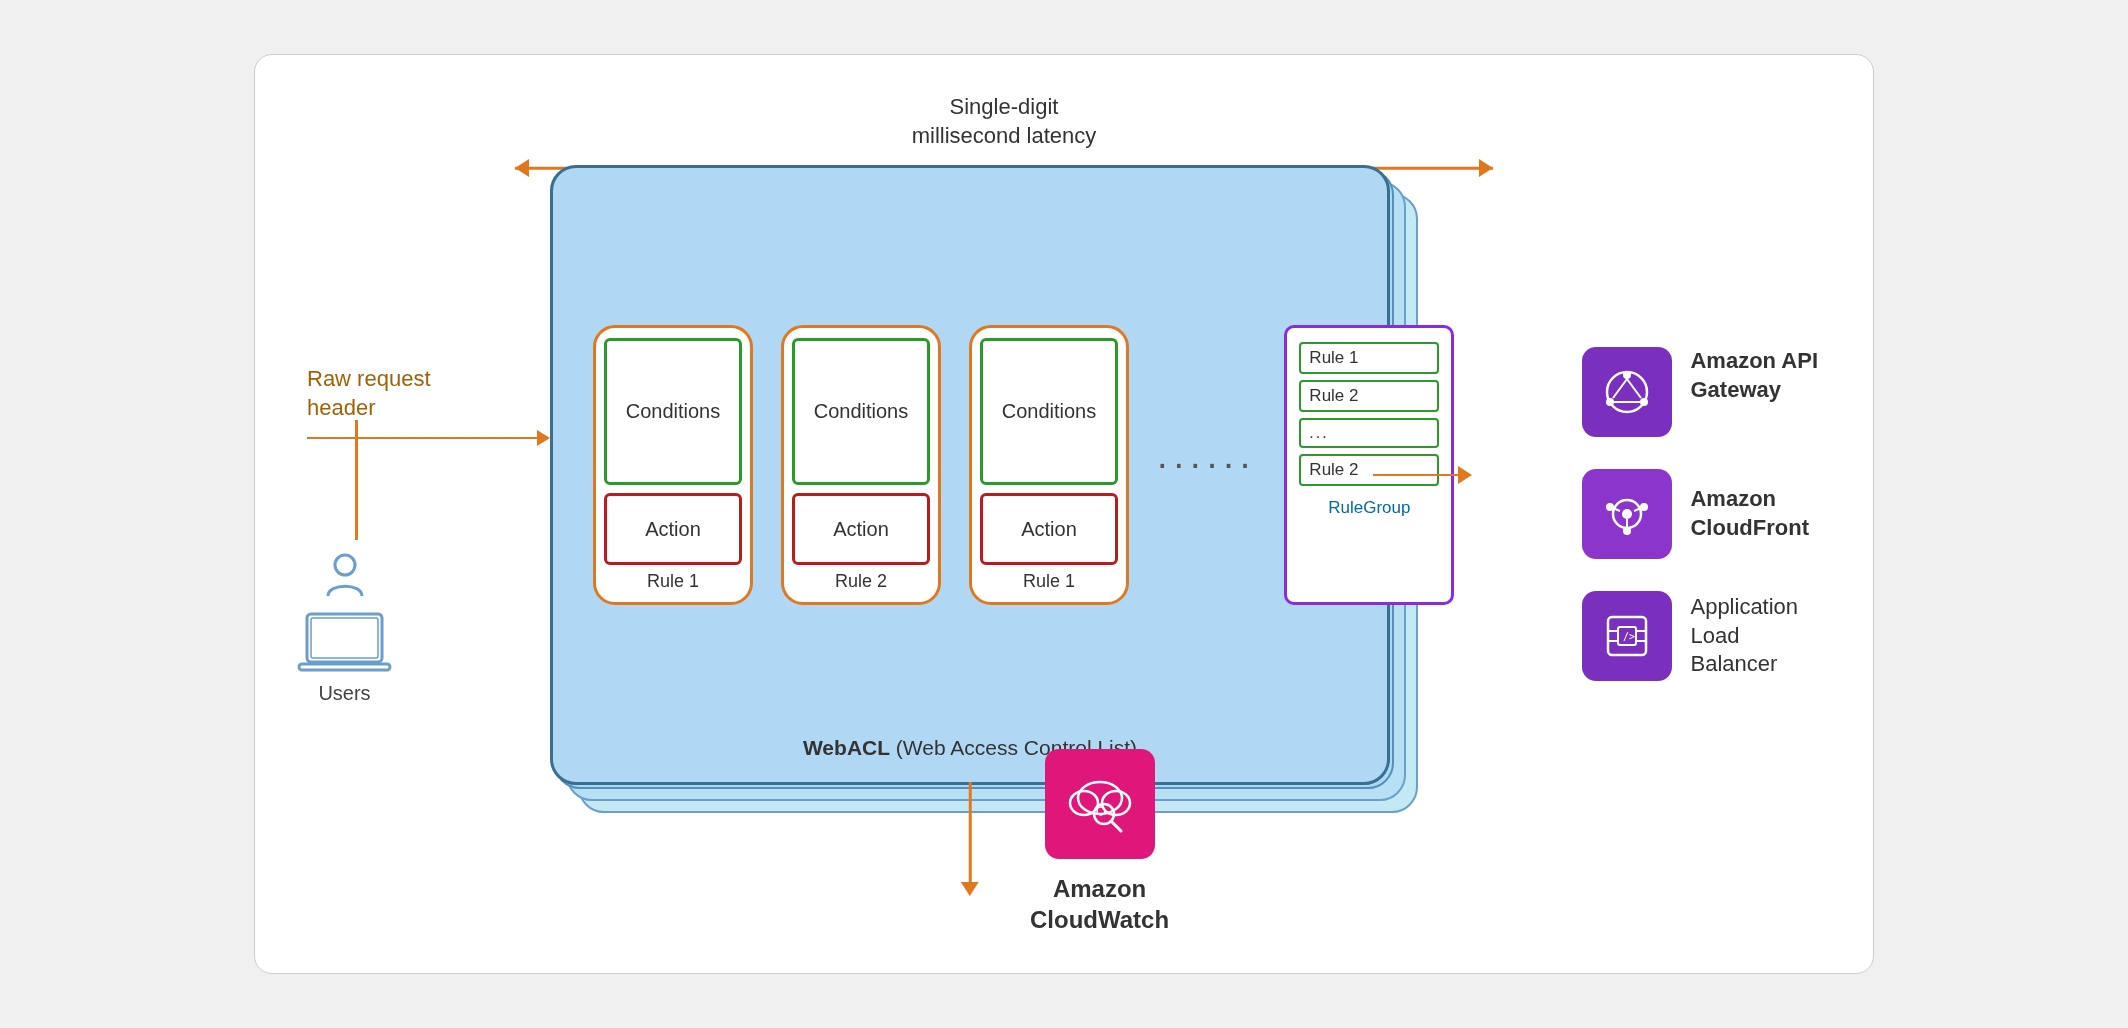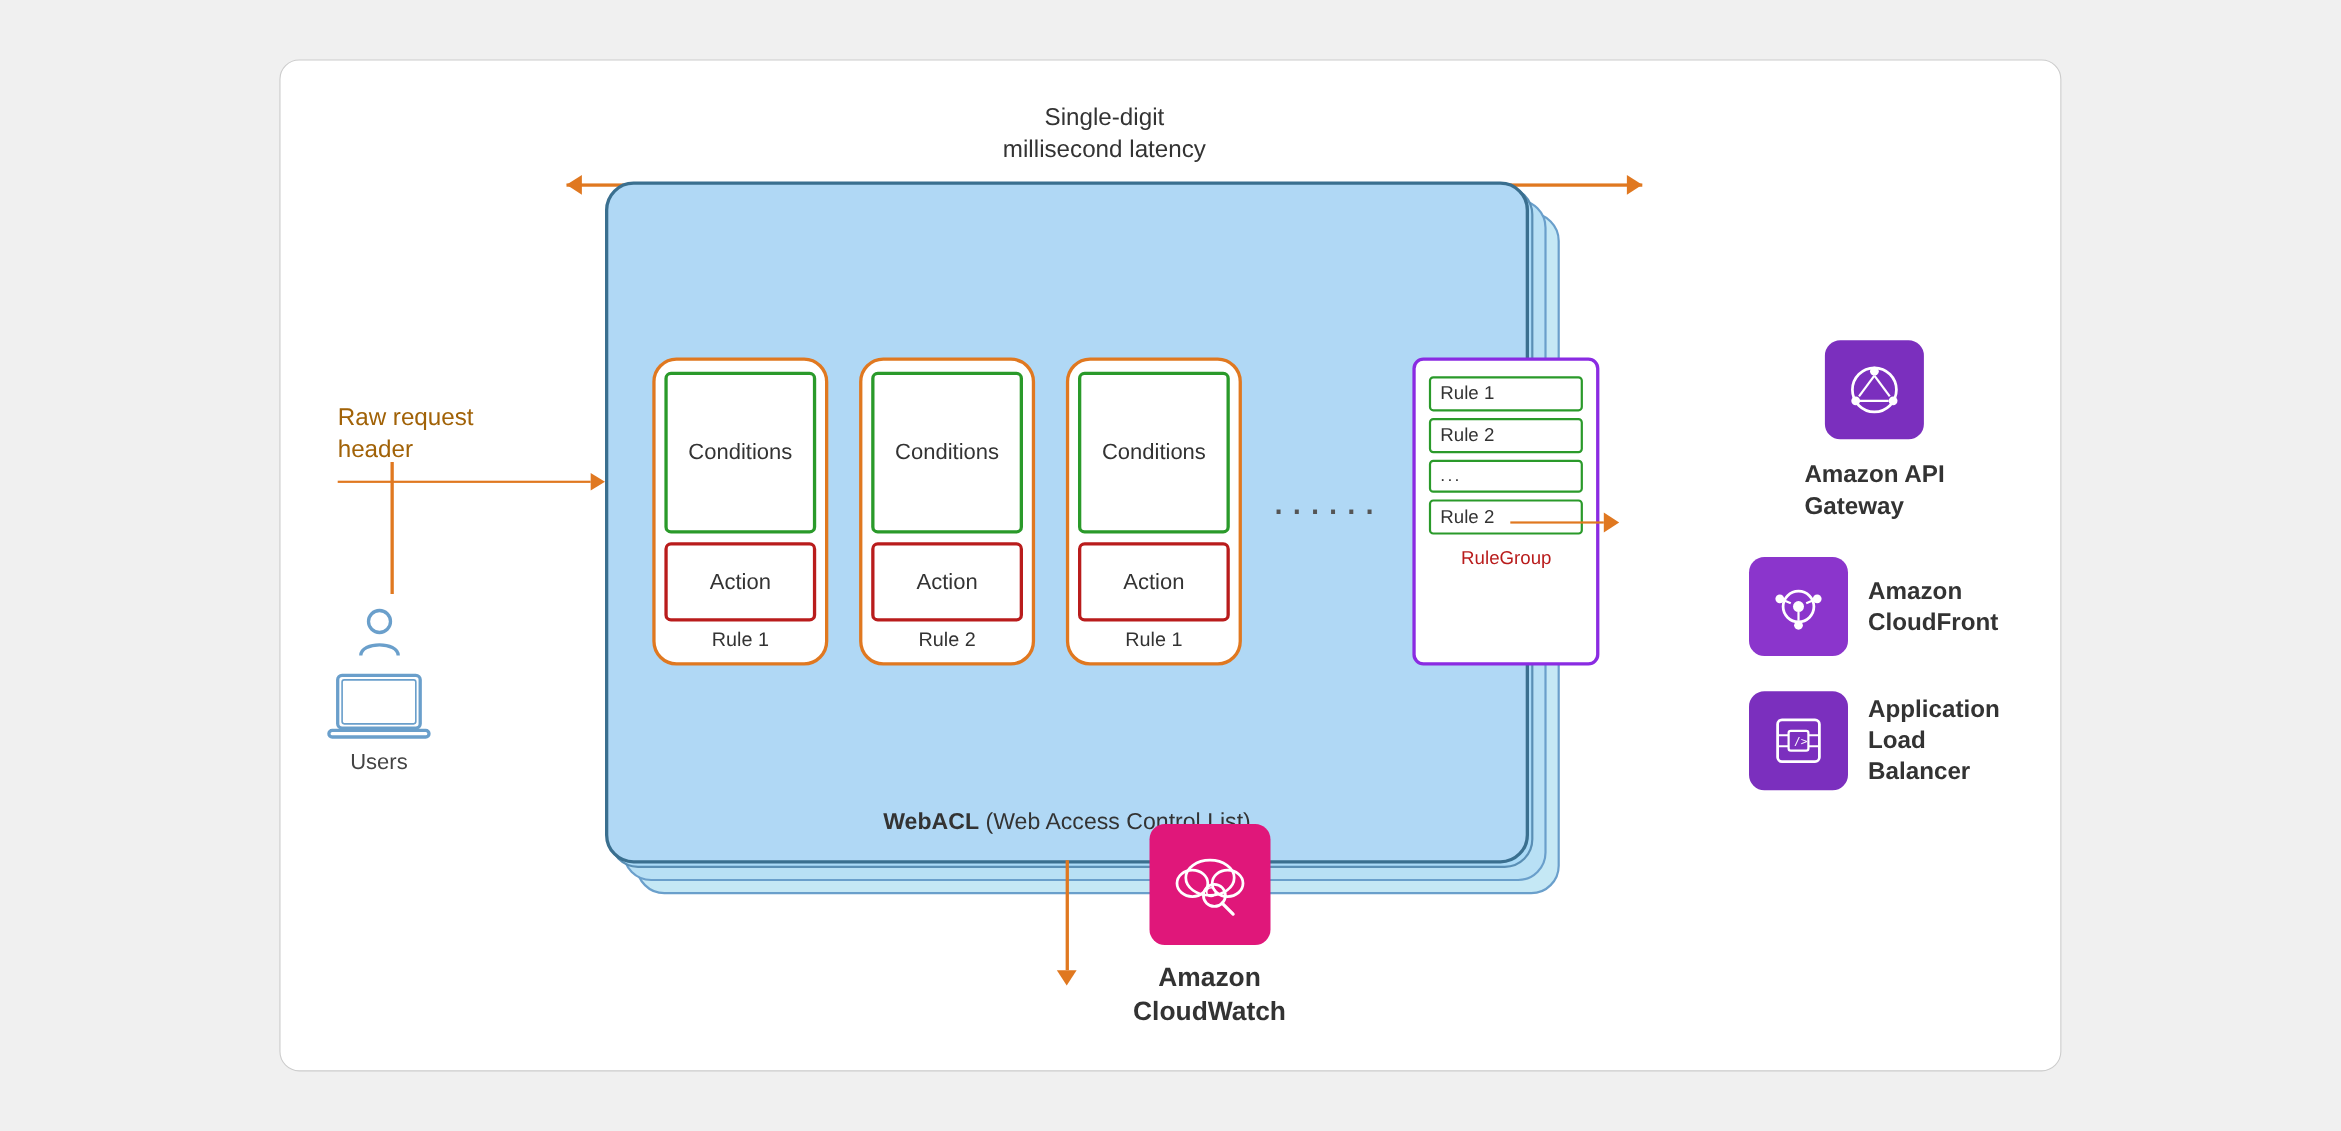--- a/index.html
+++ b/index.html
@@ -155,21 +155,21 @@
       color: #333;
       background: white;
     }
     .rule-item.rule-dots {
       border-color: #2a9a2a;
       font-size: 16px;
       letter-spacing: 2px;
     }
     .rulegroup-name {
       font-size: 17px;
-      color: #b91c1c;
+      color: #0369a1;
       margin-top: 6px;
       text-align: center;
     }
     .horiz-arrow-right {
       display: flex;
       align-items: center;
     }
     .horiz-line {
       height: 2.5px;
       background: #e07820;
@@ -276,21 +276,21 @@
 
         <div style="position:absolute; bottom:-100px; left:50%; transform:translateX(-50%); width:2.5px; height:100px; background:#e07820;">
           <div style="position:absolute; bottom:-14px; left:50%; transform:translateX(-50%); width:0; height:0; border-left:9px solid transparent; border-right:9px solid transparent; border-top:14px solid #e07820;"></div>
         </div>
 
       </div>
     </div>
 
     <div style="position:absolute; right:55px; top:50%; transform:translateY(-50%); display:flex; flex-direction:column; gap:32px;">
 
-      <div style="display:flex; align-items:center; gap:18px;flex-direction:column;">
+      <div style="display:flex; gap:18px;">
         <div style="width:90px; height:90px; border-radius:14px; background:#7b2fbe; display:flex; align-items:center; justify-content:center; flex-shrink:0;">
           <svg width="54" height="54" viewBox="0 0 54 54">
             <circle cx="27" cy="27" r="20" fill="none" stroke="white" stroke-width="2.5"></circle>
             <circle cx="27" cy="10" r="4" fill="white"></circle>
             <circle cx="44" cy="37" r="4" fill="white"></circle>
             <circle cx="10" cy="37" r="4" fill="white"></circle>
             <line x1="27" y1="14" x2="41" y2="33" stroke="white" stroke-width="2"></line>
             <line x1="27" y1="14" x2="13" y2="33" stroke="white" stroke-width="2"></line>
             <line x1="13" y1="37" x2="40" y2="37" stroke="white" stroke-width="2"></line>
           </svg>
@@ -319,21 +319,21 @@
           <svg width="54" height="54" viewBox="0 0 54 54">
             <rect x="8" y="8" width="38" height="38" rx="4" fill="none" stroke="white" stroke-width="2.5"></rect>
             <rect x="18" y="18" width="18" height="18" rx="2" fill="none" stroke="white" stroke-width="2"></rect>
             <line x1="8" y1="22" x2="18" y2="22" stroke="white" stroke-width="2"></line>
             <line x1="36" y1="22" x2="46" y2="22" stroke="white" stroke-width="2"></line>
             <line x1="8" y1="32" x2="18" y2="32" stroke="white" stroke-width="2"></line>
             <line x1="36" y1="32" x2="46" y2="32" stroke="white" stroke-width="2"></line>
             <text x="23" y="31" fill="white" font-size="10" font-family="monospace">/&gt;</text>
           </svg>
         </div>
-        <span style="font-size:22px; font-weight:bold; color:#333; line-height:1.3;">Application<br>Load<br>Balancer</span>
+        <span style="font-size:22px; font-weight:normal; color:#333; line-height:1.3;">Application<br>Load<br>Balancer</span>
       </div>
 
     </div>
 
     <div style="position:absolute; bottom:38px; left:775px; display:flex; flex-direction:column; align-items:center; gap:14px;">
       <div style="width:110px; height:110px; border-radius:14px; background:#e0177a; display:flex; align-items:center; justify-content:center;">
         <svg width="72" height="72" viewBox="0 0 72 72">
 
           <ellipse cx="36" cy="30" rx="22" ry="16" fill="none" stroke="white" stroke-width="2.5"></ellipse>
           <ellipse cx="20" cy="35" rx="14" ry="12" fill="none" stroke="white" stroke-width="2.5"></ellipse>

